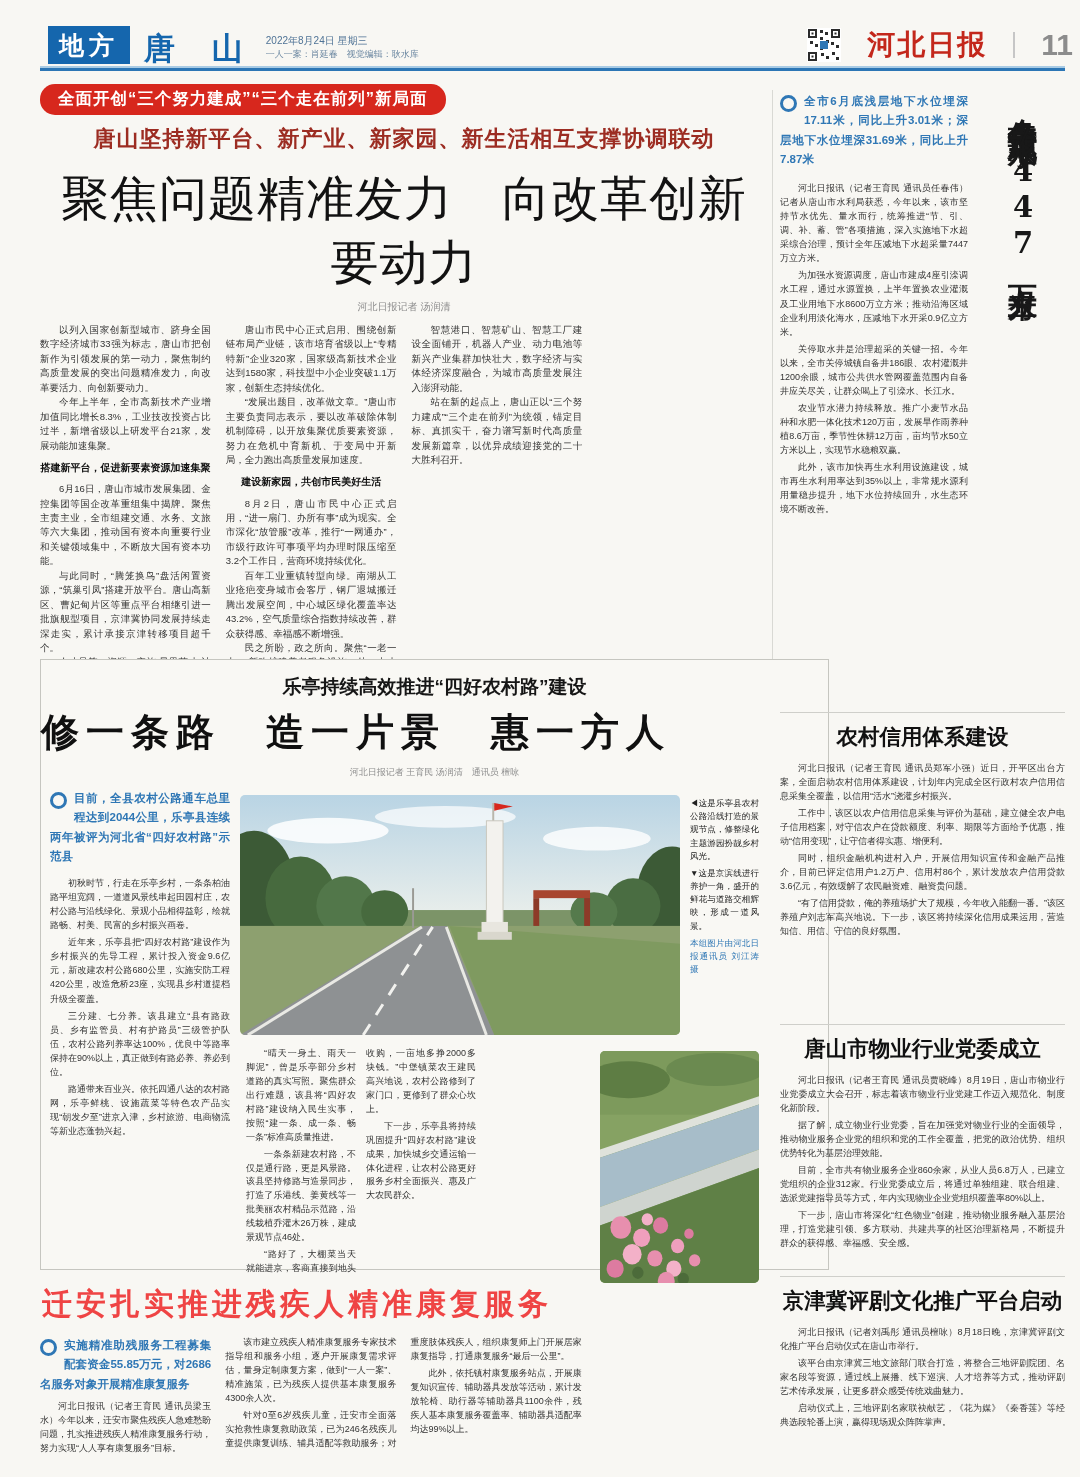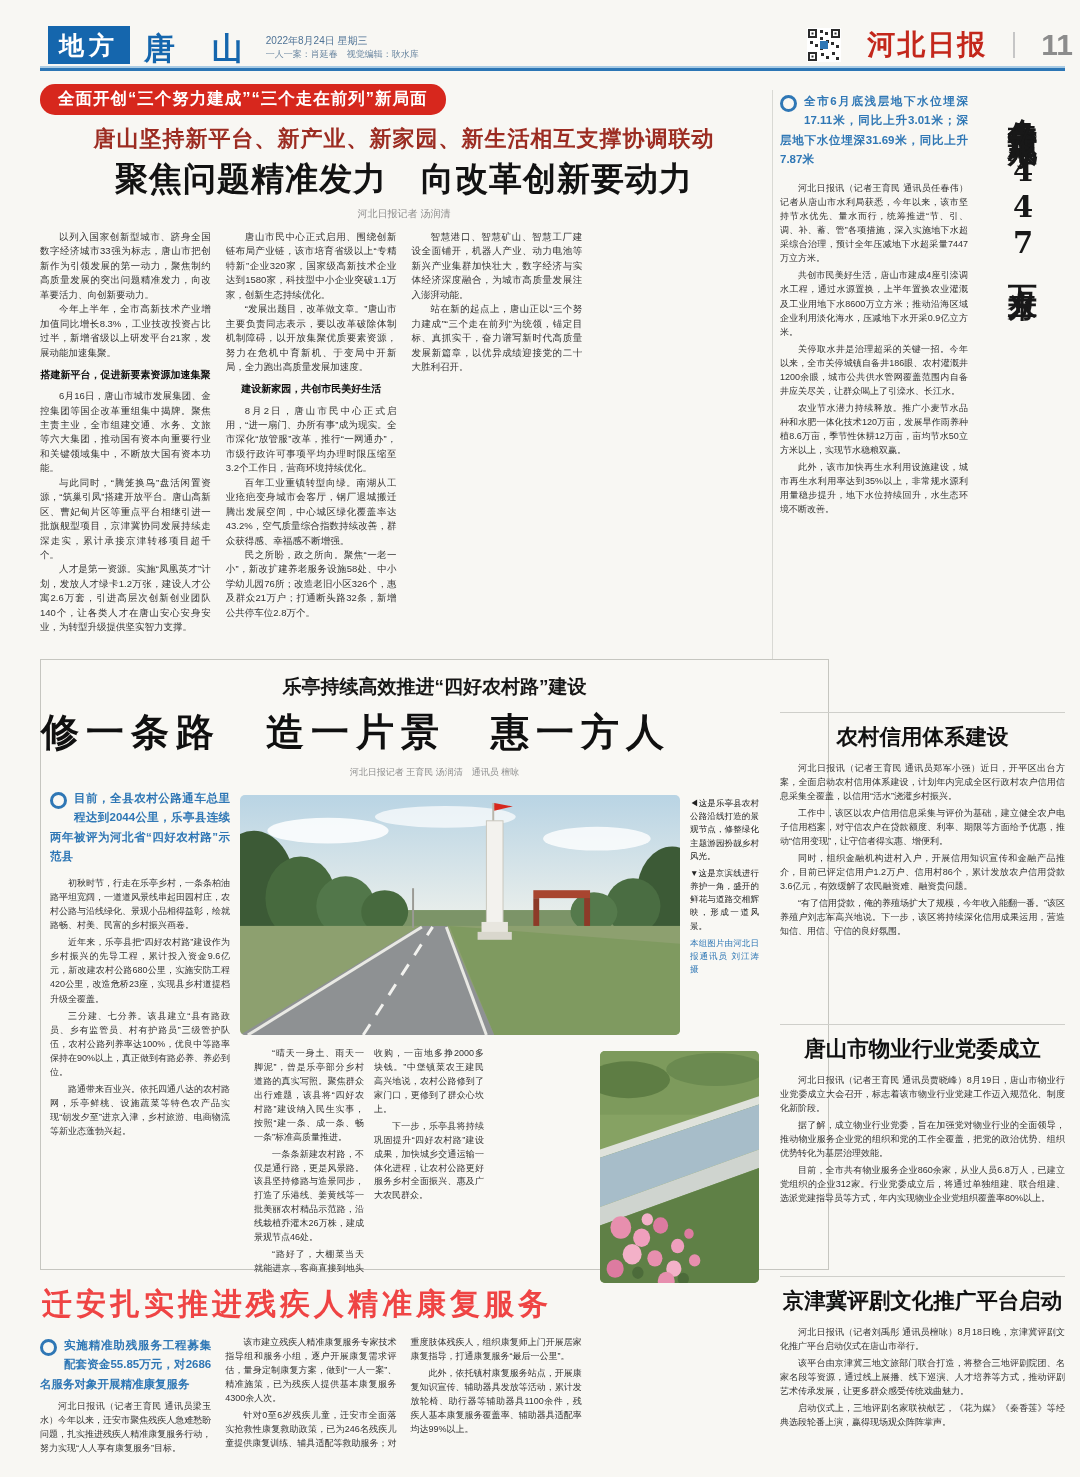--- a/index.html
+++ b/index.html
@@ -30,21 +30,21 @@
   .ring{float:left;width:11px;height:11px;border:3.5px solid #2f77b5;border-radius:50%;margin:3px 7px 2px 0;}
   .lead-text{color:#2f77b5;font-weight:700;font-size:11.5px;line-height:1.68;text-align:justify;display:block;}
 
   
   .art-main{position:absolute;left:40px;top:84px;width:728px;}
   .banner-wrap{text-align:left;}
   .banner{display:inline-block;background:#d7271d;color:#fff;font-size:16.5px;font-weight:700;
           padding:4px 18px 5px;border-radius:15px;letter-spacing:1px;}
   .m-sub{font-size:22px;font-weight:800;color:#9c2c22;text-align:center;margin-top:9px;letter-spacing:1px;
          font-family:"DejaVu Serif",serif;}
-  .m-head{font-size:33px;font-weight:700;color:#121212;text-align:center;margin-top:3px;letter-spacing:1px;}
+  .m-head{font-size:48px;font-weight:400;color:#121212;text-align:center;margin-top:13px;letter-spacing:1px;}
   .m-byline{font-size:10px;color:#8d8d8d;text-align:center;margin-top:5px;}
   .m-body{margin-top:9px;column-count:4;column-gap:15px;column-fill:auto;height:418px;overflow:hidden;
           font-size:9.5px;line-height:1.52;text-align:justify;color:#333;}
 
   
   .art-water{position:absolute;left:780px;top:92px;width:188px;}
   .water-body{margin-top:12px;height:428px;overflow:hidden;}
   .water-body p{margin-bottom:3px;}
   .v-headline{position:absolute;left:986px;top:96px;width:74px;height:552px;
               writing-mode:vertical-rl;text-orientation:upright;font-size:29px;font-weight:900;
@@ -61,21 +61,21 @@
   .road-byline{text-align:center;font-size:9px;color:#8d8d8d;margin-top:8px;}
   .road-grid{position:relative;margin:10px 8px 0 9px;height:496px;}
   .road-left{position:absolute;left:0;top:0;width:180px;height:496px;overflow:hidden;}
   .road-left .jtext{margin-top:10px;}
   .road-left p{margin-bottom:3px;}
   .photo-main{position:absolute;left:190px;top:6px;width:440px;height:240px;border-radius:5px;overflow:hidden;}
   .photo-captions{position:absolute;left:640px;top:8px;width:69px;height:240px;font-size:8.5px;
                   line-height:1.55;color:#222;text-align:justify;}
   .photo-captions p{text-indent:0;margin-bottom:4px;}
   .photo-credit{color:#2f77b5;}
-  .road-bottom{position:absolute;left:204px;top:258px;width:350px;height:238px;column-count:3;column-gap:10px;
+  .road-bottom{position:absolute;left:196px;top:258px;width:350px;height:238px;column-count:3;column-gap:10px;
                column-fill:auto;overflow:hidden;font-size:9px;line-height:1.55;text-align:justify;color:#333;}
   .road-bottom p{margin-bottom:3px;}
   .photo-small{position:absolute;left:550px;top:262px;width:159px;height:232px;border-radius:5px;overflow:hidden;}
   svg.ph{display:block;width:100%;height:100%;}
 
   
   .art-kaiping{position:absolute;left:780px;top:722px;width:285px;height:296px;overflow:hidden;}
   .kp-head{ text-align:center;font-size:21.5px;font-weight:900;line-height:1.4;color:#111;
             font-family:"DejaVu Serif",serif;}
   .small-body{margin-top:9px;}
@@ -169,21 +169,21 @@
     </div>
   </div>
 
   <div class="art-water">
     <div class="lead">
       <span class="ring"></span>
       <span class="lead-text">全市6月底浅层地下水位埋深17.11米，同比上升3.01米；深层地下水位埋深31.69米，同比上升7.87米</span>
     </div>
     <div class="water-body jtext">
       <p>河北日报讯（记者王育民 通讯员任春伟）记者从唐山市水利局获悉，今年以来，该市坚持节水优先、量水而行，统筹推进“节、引、调、补、蓄、管”各项措施，深入实施地下水超采综合治理，预计全年压减地下水超采量7447万立方米。</p>
-      <p>共创市民美好生活，唐山市建成4座引滦调水工程，通过水源置换，上半年置换农业灌溉及工业用地下水8600万立方米；推动沿海区域企业利用淡化海水，压减地下水开采0.9亿立方米。</p>
+      <p>为加强水资源调度，唐山市建成4座引滦调水工程，通过水源置换，上半年置换农业灌溉及工业用地下水8600万立方米；推动沿海区域企业利用淡化海水，压减地下水开采0.9亿立方米。</p>
       <p>关停取水井是治理超采的关键一招。今年以来，全市关停城镇自备井186眼、农村灌溉井1200余眼，城市公共供水管网覆盖范围内自备井应关尽关，让群众喝上了引滦水、长江水。</p>
       <p>农业节水潜力持续释放。推广小麦节水品种和水肥一体化技术120万亩，发展旱作雨养种植8.6万亩，季节性休耕12万亩，亩均节水50立方米以上，实现节水稳粮双赢。</p>
       <p>此外，该市加快再生水利用设施建设，城市再生水利用率达到35%以上，非常规水源利用量稳步提升，地下水位持续回升，水生态环境不断改善。</p>
     </div>
   </div>
   <div class="v-headline">今年全市预计压减地下水7447万立方米</div>
   <div class="v-divider"></div>
 
   <div class="art-road">
     <div class="road-kicker">乐亭持续高效推进“四好农村路”建设</div>
@@ -294,20 +294,21 @@
     </div>
   </div>
 
   <div class="h-div" style="left:780px;top:1024px;width:285px;"></div>
   <div class="art-wuye">
     <div class="kp-head">唐山市物业行业党委成立</div>
     <div class="small-body jtext">
       <p>河北日报讯（记者王育民 通讯员贾晓峰）8月19日，唐山市物业行业党委成立大会召开，标志着该市物业行业党建工作迈入规范化、制度化新阶段。</p>
       <p>据了解，成立物业行业党委，旨在加强党对物业行业的全面领导，推动物业服务企业党的组织和党的工作全覆盖，把党的政治优势、组织优势转化为基层治理效能。</p>
       <p>目前，全市共有物业服务企业860余家，从业人员6.8万人，已建立党组织的企业312家。行业党委成立后，将通过单独组建、联合组建、选派党建指导员等方式，年内实现物业企业党组织覆盖率80%以上。</p>
+      <p>下一步，唐山市将深化“红色物业”创建，推动物业服务融入基层治理，打造党建引领、多方联动、共建共享的社区治理新格局，不断提升群众的获得感、幸福感、安全感。</p>
     </div>
   </div>
 
   <div class="art-qianan">
     <div class="qa-head">迁安扎实推进残疾人精准康复服务</div>
     <div class="qa-body">
       <div class="lead">
         <span class="ring"></span>
         <span class="lead-text">实施精准助残服务工程募集配套资金55.85万元，对2686名服务对象开展精准康复服务</span>
       </div>

